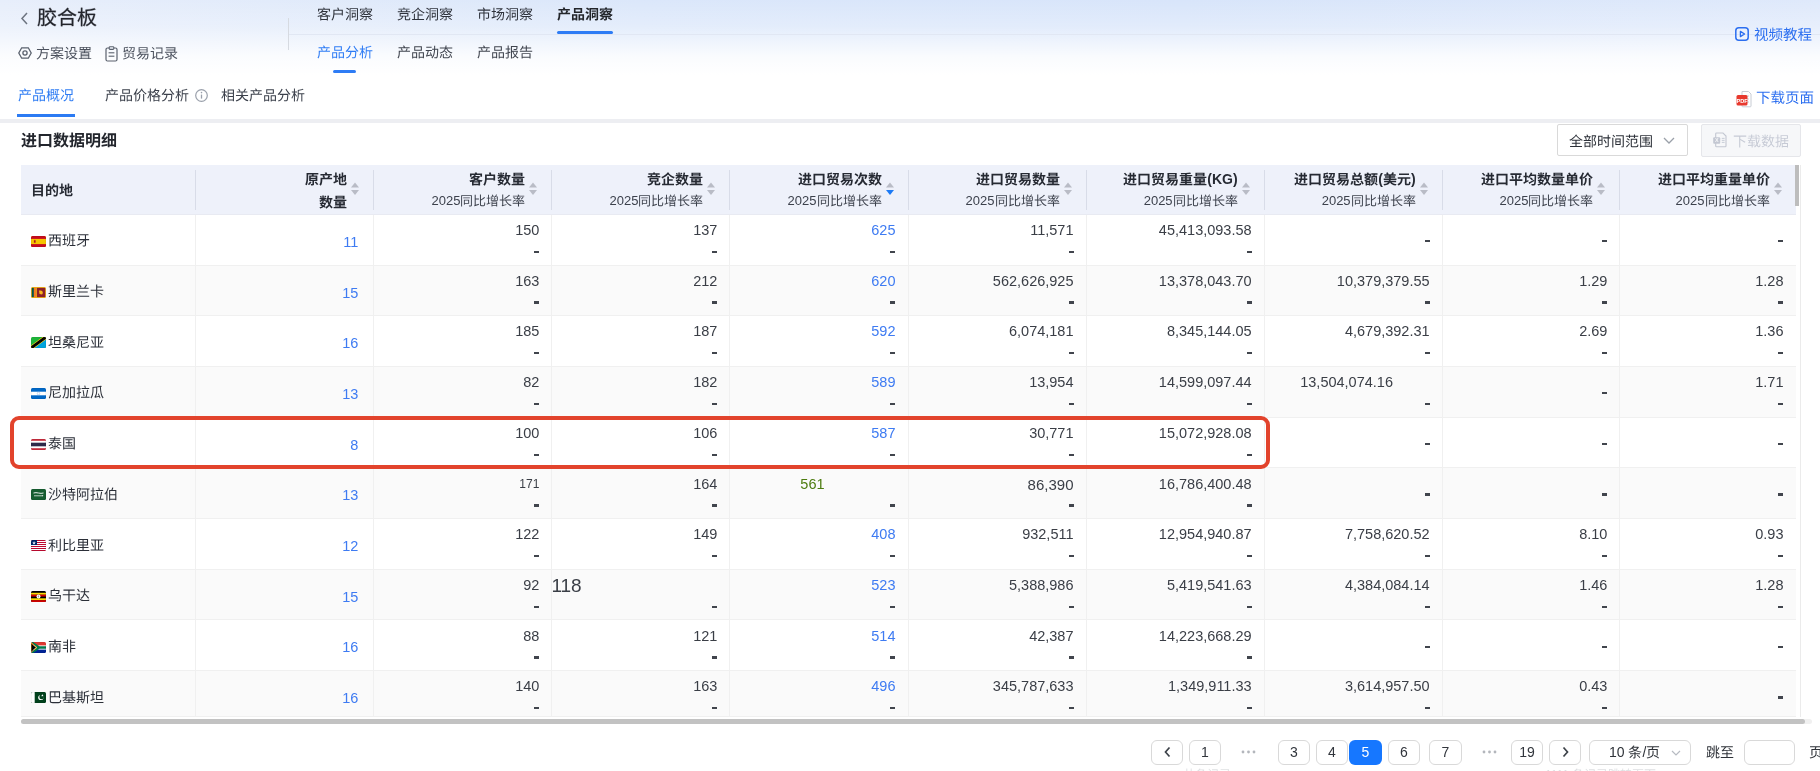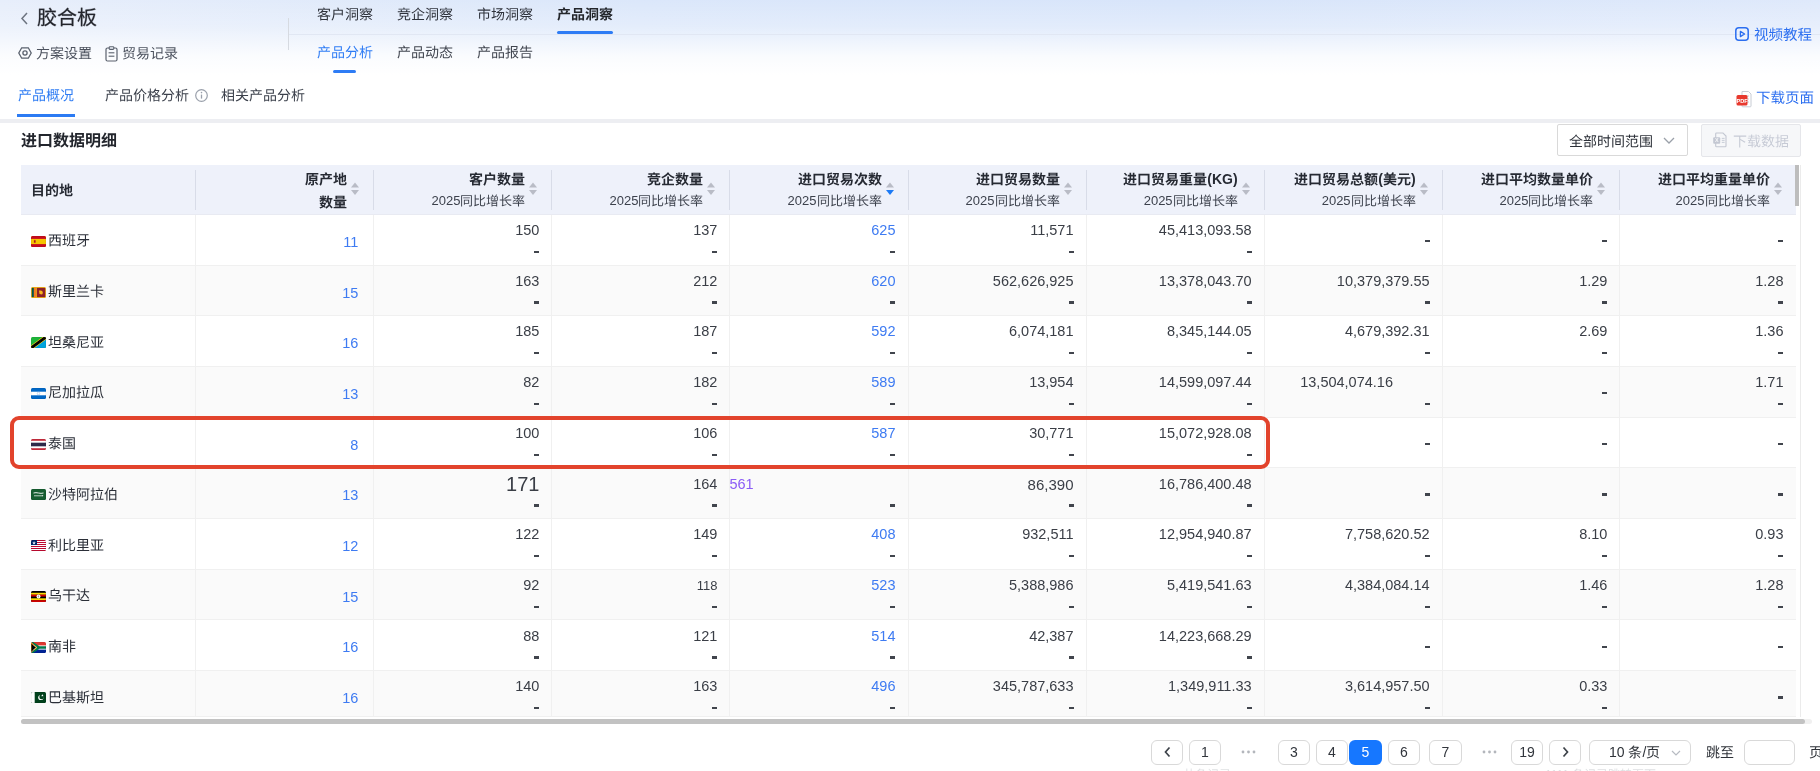--- a/index.html
+++ b/index.html
@@ -806,29 +806,29 @@
     <div style="position:absolute;left:47.5px;top:486.8px;line-height:0"><svg class="cj" style="width:70px;height:14px;" viewBox="0 -880 5000 1000" fill="#2b2f38">
         <g transform="scale(1,-1)">
           <use href="#r56" x="0"></use>
           <use href="#r60" x="1000"></use>
           <use href="#r87" x="2000"></use>
           <use href="#r39" x="3000"></use>
           <use href="#r6" x="4000"></use>
         </g>
       </svg></div>
     <div class="abs" style="left:195.4px;top:485.3px;width:162.99999999999997px;text-align:right;font-size:14.5px;line-height:20px;color:#3e7bf2">13</div>
-    <div class="abs" style="left:373.4px;top:473.5px;width:166.0px;text-align:right;font-size:20px;line-height:21px;color:#3a3e46">171</div>
+    <div class="abs" style="left:373.4px;top:473.5px;width:166.0px;text-align:right;font-size:12px;line-height:21px;color:#3a3e46">171</div>
     <div class="abs" style="left:373.4px;top:504.2px;width:166.0px">
       <span style="display:block;margin-left:auto;width:5px;height:2.4px;background:#41454d"></span>
     </div>
     <div class="abs" style="left:551.4px;top:473.5px;width:166.0px;text-align:right;font-size:14.5px;line-height:21px;color:#3a3e46">164</div>
     <div class="abs" style="left:551.4px;top:504.2px;width:166.0px">
       <span style="display:block;margin-left:auto;width:5px;height:2.4px;background:#41454d"></span>
     </div>
-    <div class="abs" style="left:729.4px;top:473.5px;width:166.10000000000002px;text-align:left;font-size:14.5px;line-height:21px;color:#8b5cf6">561</div>
+    <div class="abs" style="left:729.4px;top:473.5px;width:166.10000000000002px;text-align:center;font-size:14.5px;line-height:21px;color:#4d7c0f">561</div>
     <div class="abs" style="left:729.4px;top:504.2px;width:166.10000000000002px">
       <span style="display:block;margin-left:auto;width:5px;height:2.4px;background:#41454d"></span>
     </div>
     <div class="abs" style="left:907.5px;top:473.5px;width:166.0px;text-align:right;font-size:15px;line-height:21px;color:#3a3e46">86,390</div>
     <div class="abs" style="left:907.5px;top:504.2px;width:166.0px">
       <span style="display:block;margin-left:auto;width:5px;height:2.4px;background:#41454d"></span>
     </div>
     <div class="abs" style="left:1085.5px;top:473.5px;width:166.0999999999999px;text-align:right;font-size:14.5px;line-height:21px;color:#3a3e46">16,786,400.48</div>
     <div class="abs" style="left:1085.5px;top:504.2px;width:166.0999999999999px">
       <span style="display:block;margin-left:auto;width:5px;height:2.4px;background:#41454d"></span>
@@ -913,21 +913,21 @@
           <use href="#r1" x="0"></use>
           <use href="#r34" x="1000"></use>
           <use href="#r81" x="2000"></use>
         </g>
       </svg></div>
     <div class="abs" style="left:195.4px;top:586.7px;width:162.99999999999997px;text-align:right;font-size:14.5px;line-height:20px;color:#3e7bf2">15</div>
     <div class="abs" style="left:373.4px;top:574.9000000000001px;width:166.0px;text-align:right;font-size:14.5px;line-height:21px;color:#3a3e46">92</div>
     <div class="abs" style="left:373.4px;top:605.6px;width:166.0px">
       <span style="display:block;margin-left:auto;width:5px;height:2.4px;background:#41454d"></span>
     </div>
-    <div class="abs" style="left:551.4px;top:574.9000000000001px;width:166.0px;text-align:right;font-size:13px;line-height:21px;color:#3a3e46">118</div>
+    <div class="abs" style="left:551.4px;top:574.9000000000001px;width:166.0px;font-size:19px;line-height:21px;color:#3a3e46">118</div>
     <div class="abs" style="left:551.4px;top:605.6px;width:166.0px">
       <span style="display:block;margin-left:auto;width:5px;height:2.4px;background:#41454d"></span>
     </div>
     <div class="abs" style="left:729.4px;top:574.9000000000001px;width:166.10000000000002px;text-align:right;font-size:14.5px;line-height:21px;color:#3e7bf2">523</div>
     <div class="abs" style="left:729.4px;top:605.6px;width:166.10000000000002px">
       <span style="display:block;margin-left:auto;width:5px;height:2.4px;background:#41454d"></span>
     </div>
     <div class="abs" style="left:907.5px;top:574.9000000000001px;width:166.0px;text-align:right;font-size:14.5px;line-height:21px;color:#3a3e46">5,388,986</div>
     <div class="abs" style="left:907.5px;top:605.6px;width:166.0px">
       <span style="display:block;margin-left:auto;width:5px;height:2.4px;background:#41454d"></span>
@@ -1030,21 +1030,21 @@
       <span style="display:block;margin-left:auto;width:5px;height:2.4px;background:#41454d"></span>
     </div>
     <div class="abs" style="left:1085.5px;top:676.3000000000001px;width:166.0999999999999px;text-align:right;font-size:14.5px;line-height:21px;color:#3a3e46">1,349,911.33</div>
     <div class="abs" style="left:1085.5px;top:707.0px;width:166.0999999999999px">
       <span style="display:block;margin-left:auto;width:5px;height:2.4px;background:#41454d"></span>
     </div>
     <div class="abs" style="left:1263.6px;top:676.3000000000001px;width:166.0px;text-align:right;font-size:14.5px;line-height:21px;color:#3a3e46">3,614,957.50</div>
     <div class="abs" style="left:1263.6px;top:707.0px;width:166.0px">
       <span style="display:block;margin-left:auto;width:5px;height:2.4px;background:#41454d"></span>
     </div>
-    <div class="abs" style="left:1441.6px;top:676.3000000000001px;width:165.80000000000018px;text-align:right;font-size:14.5px;line-height:21px;color:#3a3e46">0.33</div>
+    <div class="abs" style="left:1441.6px;top:676.3000000000001px;width:165.80000000000018px;text-align:right;font-size:14.5px;line-height:21px;color:#3a3e46">0.43</div>
     <div class="abs" style="left:1441.6px;top:707.0px;width:165.80000000000018px">
       <span style="display:block;margin-left:auto;width:5px;height:2.4px;background:#41454d"></span>
     </div>
     <div class="abs" style="left:1619.4px;top:696.2px;width:164.0999999999999px">
       <span style="display:block;margin-left:auto;width:5px;height:2.4px;background:#41454d"></span>
     </div>
     <div class="abs" style="left:195.4px;top:169.5px;width:1px;height:40.30000000000001px;background:#d8dce8"></div>
     <div class="abs" style="left:195.4px;top:214.8px;width:1px;height:501.99999999999994px;background:#f0f0f0"></div>
     <div class="abs" style="left:373.4px;top:169.5px;width:1px;height:40.30000000000001px;background:#d8dce8"></div>
     <div class="abs" style="left:373.4px;top:214.8px;width:1px;height:501.99999999999994px;background:#f0f0f0"></div>

